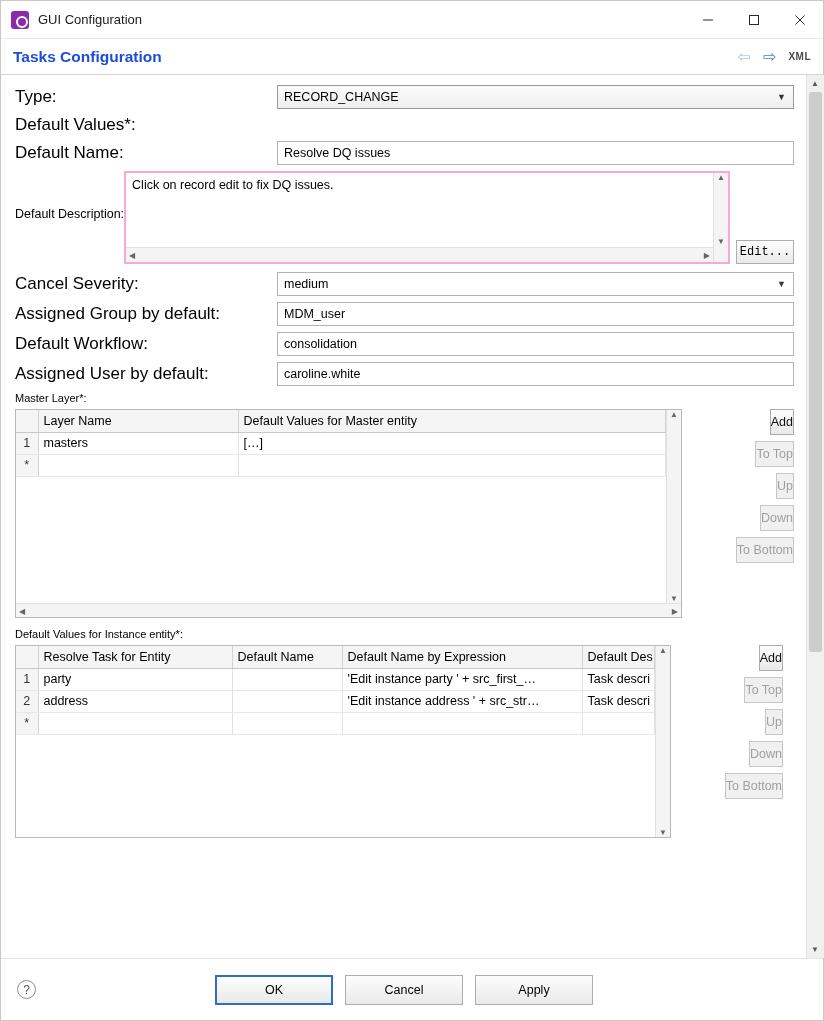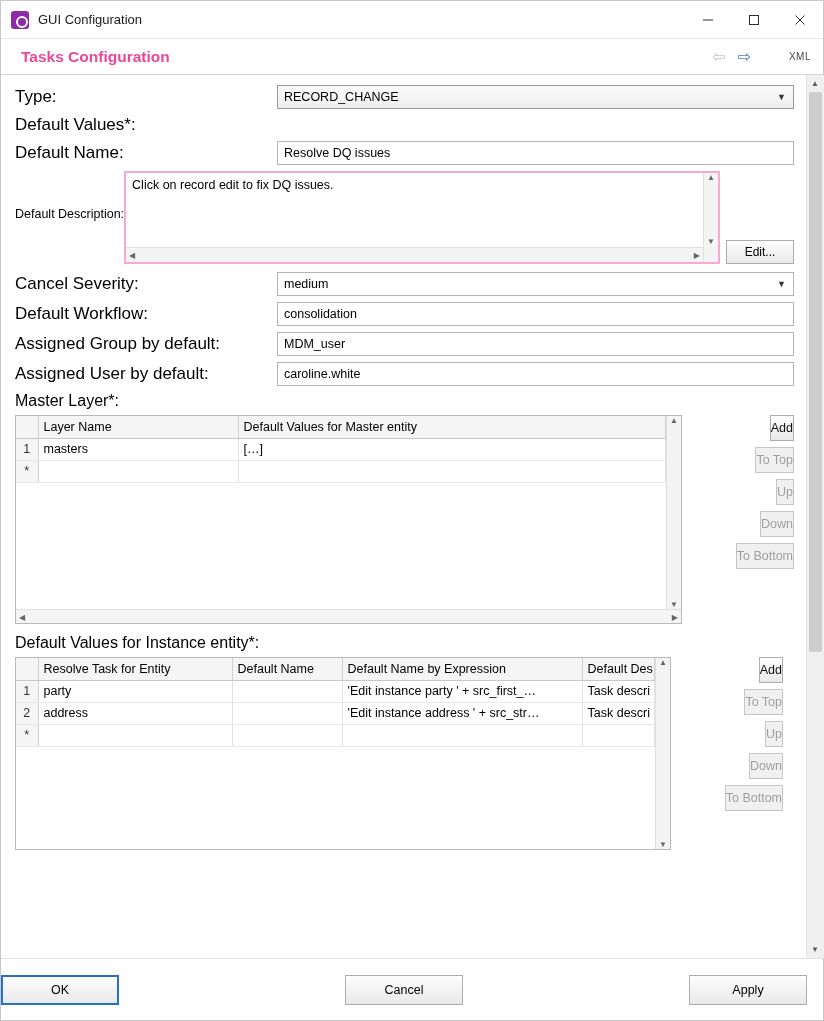--- a/index.html
+++ b/index.html
@@ -59,28 +59,27 @@
     height: 36px;
     display: flex; align-items: center;
     padding: 0 12px;
     border-bottom: 1px solid #d4d4d4;
     background: #ffffff;
     flex: none;
   }
   .headerbar .page-title {
     font-size: 15.5px;
     font-weight: bold;
-    color: #ec4899;
+    color: #1d4ed8;
     flex: 1;
-    margin-left: 8px;
   }
   .header-actions { display: flex; align-items: center; gap: 12px; }
   .nav-arrow { font-size: 16px; color: #4a7fc1; line-height: 1; }
   .nav-arrow.disabled { color: #b8c7da; }
-  .xml-label { font-size: 10px; font-weight: normal; color: #4a4a4a; letter-spacing: .5px; margin-left: 26px; }
+  .xml-label { font-size: 10px; font-weight: bold; color: #4a4a4a; letter-spacing: .5px; }
 
   
   .body-area {
     flex: 1;
     display: flex;
     min-height: 0;
     background: #ffffff;
   }
   .form-area {
     flex: 1;
@@ -176,29 +175,29 @@
     align-items: center;
   }
   .desc-hsb {
     position: absolute; left: 0; right: 15px; bottom: 0;
     height: 15px; background: #f4f4f4;
     border-top: 1px solid #e0e0e0;
     display: flex; justify-content: space-between; align-items: center;
   }
   .mini-arrow { font-size: 8px; color: #666; padding: 0 3px; }
   .edit-btn {
-    width: 68px; height: 24px;
+    width: 58px; height: 24px;
     margin-left: 6px; margin-top: 69px;
     border: 1px solid #adadad;
     background: linear-gradient(#fdfdfd, #e9e9e9);
     font-size: 12px;
-    display: flex; align-items: center; justify-content: center;
-  }
-
-  .section-label { font-size: 16px; margin: 4px 0 5px 0; }
+    display: flex; align-items: center; justify-content: center; font-family: Liberation Mono, monospace;
+  }
+
+  .section-label { font-size: 11px; margin: 4px 0 5px 0; }
 
   
   .table-block { display: flex; align-items: flex-start; }
   .grid-wrap {
     border: 1px solid #b9b9b9;
     background: #fff;
     position: relative;
     overflow: hidden;
   }
   .grid-inner { display: flex; }
@@ -280,21 +279,21 @@
   .help-icon {
     width: 19px; height: 19px;
     border: 1px solid #8c8c8c;
     border-radius: 50%;
     display: flex; align-items: center; justify-content: center;
     font-size: 12px; color: #555;
   }
   .footer-btns {
     position: absolute;
     left: 0; right: 16px;
-    display: flex; justify-content: space-between; gap: 12px;
+    display: flex; justify-content: center; gap: 12px;
     pointer-events: none;
   }
   .fbtn {
     width: 118px; height: 30px;
     border: 1px solid #adadad;
     background: linear-gradient(#fdfdfd, #e9e9e9);
     display: flex; align-items: center; justify-content: center;
     font-size: 12.5px;
     pointer-events: auto;
   }
@@ -382,30 +381,30 @@
         <div class="lbl">Cancel Severity:</div>
         <div class="ctl">
           <div class="sel plain">
             <span>medium</span>
             <span class="chev">▼</span>
           </div>
         </div>
       </div>
 
       <div class="row">
+        <div class="lbl">Assigned Group by default:</div>
+        <div class="ctl">
+          <div class="txt">MDM_user</div>
+        </div>
+      </div>
+
+      <div class="row">
         <div class="lbl">Default Workflow:</div>
         <div class="ctl">
           <div class="txt">consolidation</div>
-        </div>
-      </div>
-
-      <div class="row">
-        <div class="lbl">Assigned Group by default:</div>
-        <div class="ctl">
-          <div class="txt">MDM_user</div>
         </div>
       </div>
 
       <div class="row">
         <div class="lbl">Assigned User by default:</div>
         <div class="ctl">
           <div class="txt">caroline.white</div>
         </div>
       </div>
 

